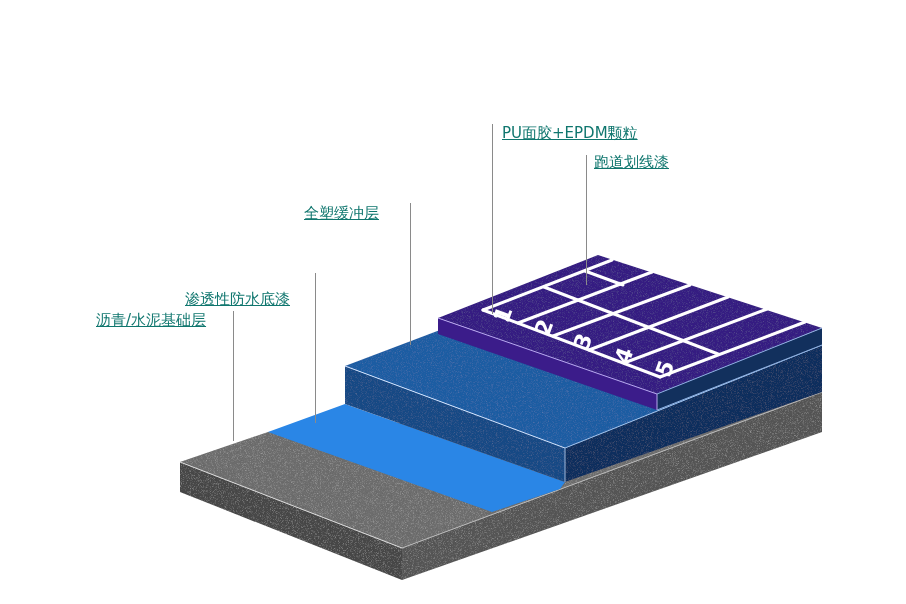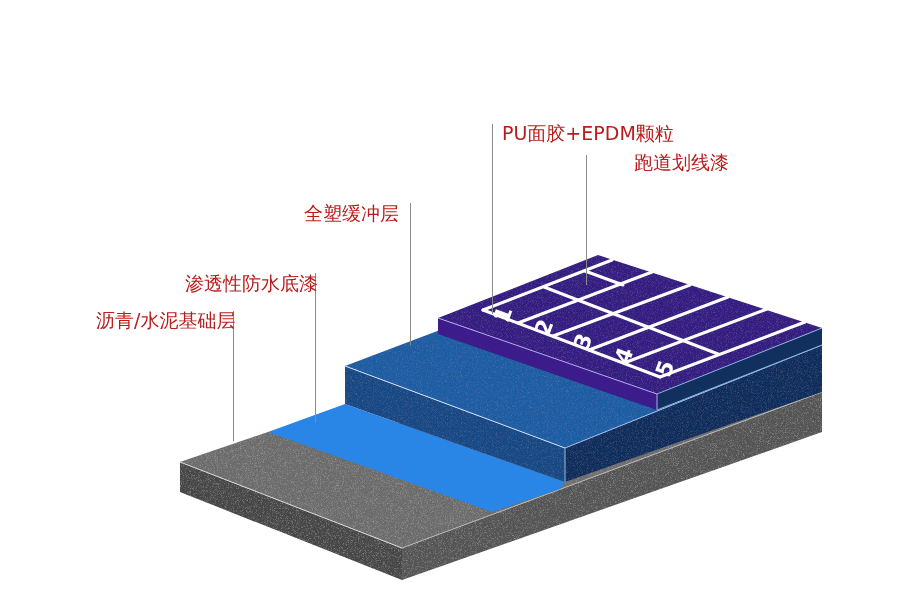--- a/index.html
+++ b/index.html
@@ -1,19 +1,19 @@
 <!DOCTYPE html>
 <html><head>
 <meta charset="utf-8">
 <style>
   html, body { margin: 0; padding: 0; background: #ffffff; }
   body { width: 906px; height: 604px; position: relative; overflow: hidden;
          font-family: "DejaVu Sans", "Liberation Sans", sans-serif; }
   #stage { position: absolute; left: 0; top: 0; width: 906px; height: 604px; }
-  .label { position: absolute; font-size: 19px; color: #b91c1c; white-space: nowrap; line-height: 18px; }
+  .label { position: absolute; font-size: 15px; color: #0f766e; white-space: nowrap; line-height: 18px; text-decoration: underline; }
   .leader { position: absolute; width: 1px; background: #8a8a8a; }
 </style>
 </head>
 <body>
 
 <div id="stage">
   <svg width="906" height="604" viewBox="0 0 906 604">
     <defs>
       <filter id="grain" x="0" y="0" width="100%" height="100%">
         <feTurbulence type="fractalNoise" baseFrequency="1.4" numOctaves="2" seed="3" result="n"></feTurbulence>
@@ -95,17 +95,17 @@
 
   
   <div class="leader" style="left:233px; top:311px; height:130px;"></div>
   <div class="leader" style="left:315px; top:273px; height:150px;"></div>
   <div class="leader" style="left:410px; top:203px; height:142px;"></div>
   <div class="leader" style="left:492px; top:124px; height:190px;"></div>
   <div class="leader" style="left:586px; top:155px; height:130px;"></div>
 
   
   <div class="label" style="left:96px; top:311px;">沥青/水泥基础层</div>
-  <div class="label" style="left:185px; top:274px;">渗透性防水底漆</div>
+  <div class="label" style="left:185px; top:290px;">渗透性防水底漆</div>
   <div class="label" style="left:304px; top:204px;">全塑缓冲层</div>
   <div class="label" style="left:502px; top:124px;">PU面胶+EPDM颗粒</div>
-  <div class="label" style="left:594px; top:153px;margin-left:40px;">跑道划线漆</div>
+  <div class="label" style="left:594px; top:153px;">跑道划线漆</div>
 </div>
 
 </body></html>

